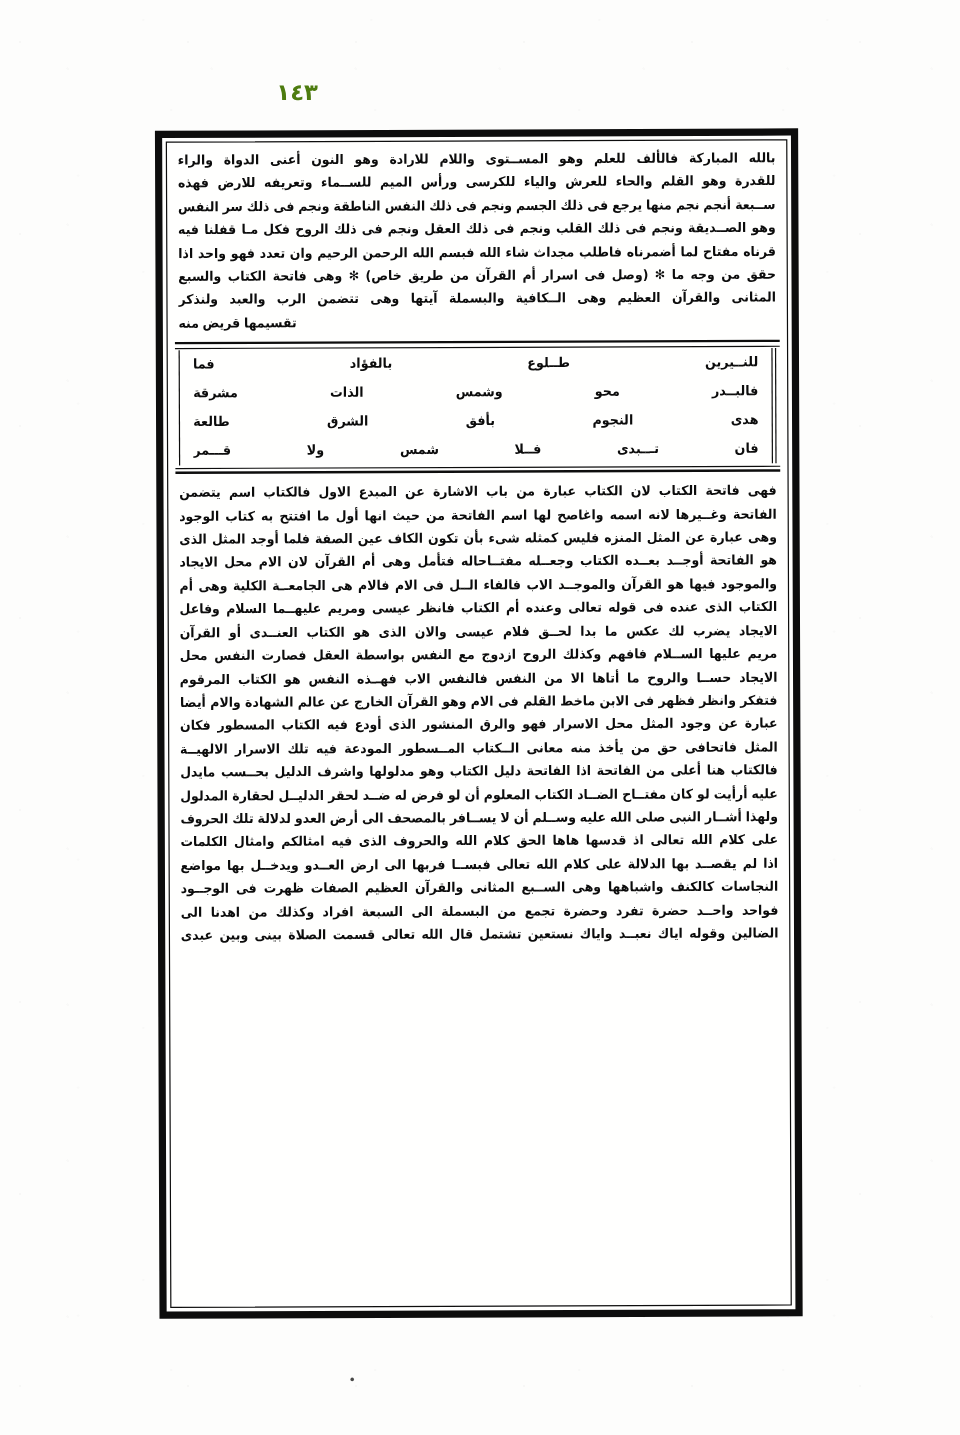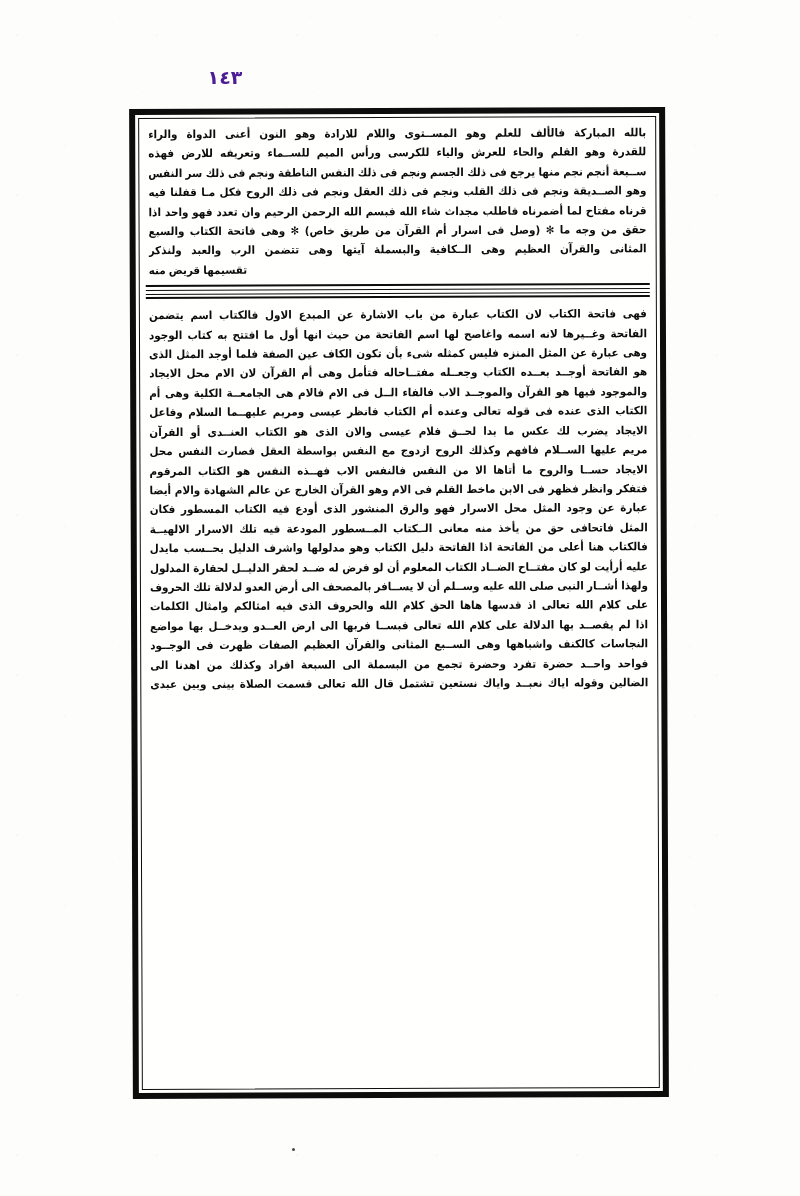--- a/index.html
+++ b/index.html
@@ -38,25 +38,25 @@
       radial-gradient(circle at 47% 44%, rgba(0,0,0,.03) 0 1px, transparent 1px);
     background-size: 140px 160px, 190px 210px, 170px 150px, 210px 190px, 120px 130px;
   }
 
   
   .folio {
     position: absolute;
     top: 66px;
     left: 185px;
     width: 80px;
-    text-align: center;
+    text-align: right;
     font-size: 19px;
     font-weight: 700;
     letter-spacing: 1px;
-    color: #4c1d95;
+    color: #4d7c0f;
     font-family: "DejaVu Sans", "Liberation Sans", sans-serif;
   }
 
   
   .frame-outer {
     position: absolute;
     top: 108px;
     left: 131px;
     width: 536px;
     height: 990px;
@@ -195,20 +195,26 @@
       </div>
 
       <div class="verse-table">
         <div class="verse-grid">
 
           <div class="vrule mirror"></div>
 
 
           <div class="vrule"></div>
 
+          <div class="verse-col">
+            <div class="verse-line">للنــيرين طــلوع بالفؤاد  فما</div>
+            <div class="verse-line">فالبــدر محو وشمس الذات مشرقة</div>
+            <div class="verse-line">هدى النجوم بأفق الشرق طالعة</div>
+            <div class="verse-line">فان تـــبدى فــلا شمس ولا قـــمر</div>
+          </div>
 
           <div class="vrule"></div>
 
         </div>
       </div>
 
       <div class="text-block" id="body-block">
         <div class="line">فهى فاتحة الكتاب لان الكتاب عبارة من باب الاشارة عن المبدع الاول فالكتاب اسم يتضمن</div>
         <div class="line">الفاتحة وغــيرها لانه اسمه واغاصح لها اسم الفاتحة من حيث انها أول ما افتتح به كتاب الوجود</div>
         <div class="line">وهى عبارة عن المثل المنزه فليس كمثله شىء بأن تكون الكاف عين الصفة فلما أوجد المثل الذى</div>

